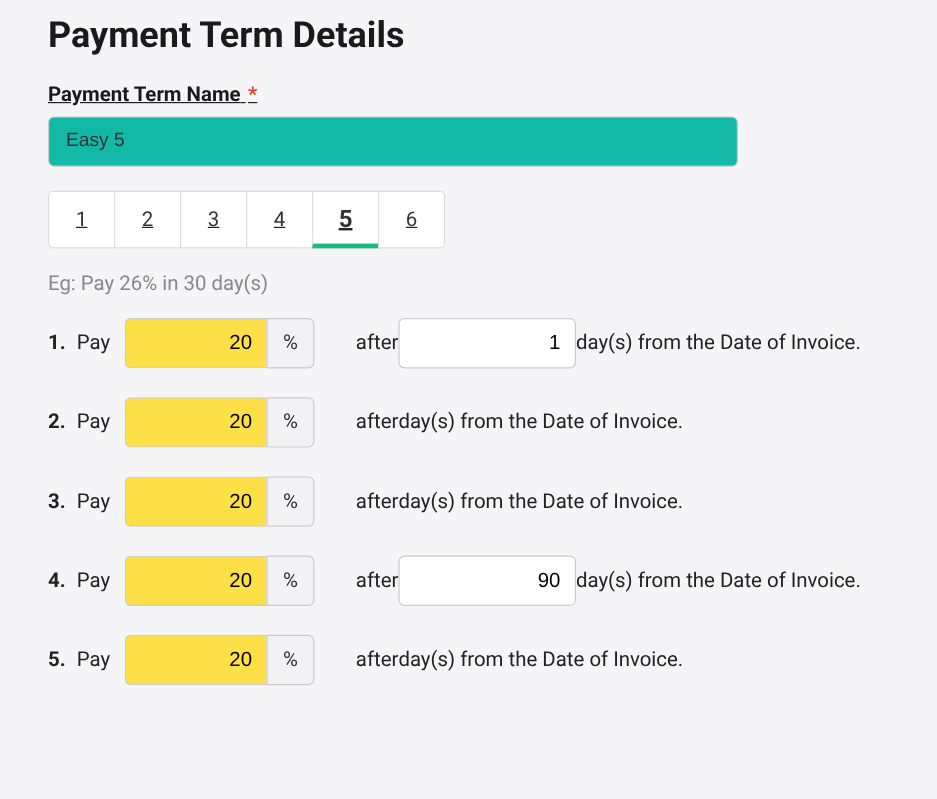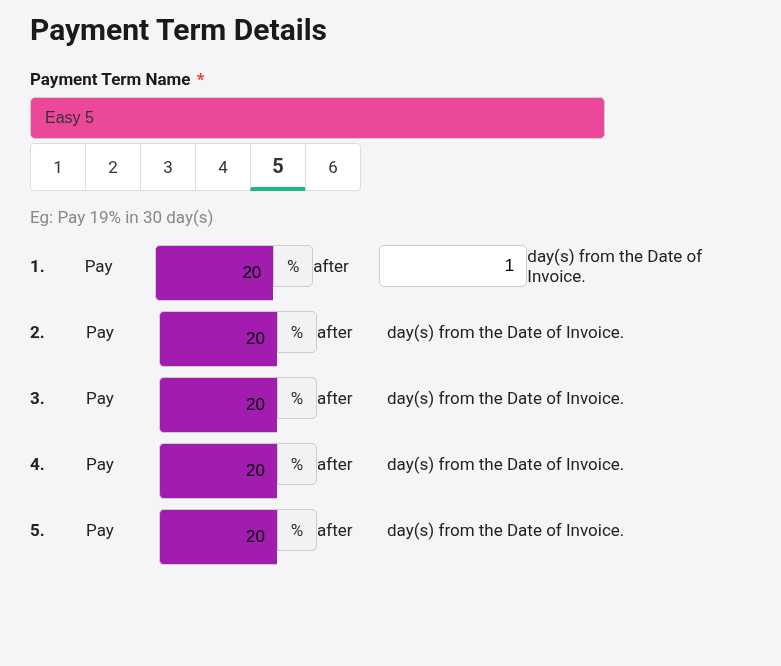--- a/index.html
+++ b/index.html
@@ -7,30 +7,31 @@
     margin: 0;
     padding: 0;
     font-family: -apple-system, BlinkMacSystemFont, "Segoe UI", Roboto, "Helvetica Neue", Arial, sans-serif;
     background: #f5f5f7;
     color: #222;
     width: 781px;
     height: 666px;
     overflow: hidden;
   }
   .container {
-    padding: 12px 30px 20px 30px;
+    padding: 12px 30px 20px 40px;
   }
   h1 {
     font-size: 30px;
     font-weight: 700;
     margin: 0 0 22px 0;
     color: #1a1a1a;
   }
   .field-group {
-    margin-bottom: 4px;
+    margin-bottom: 20px;
+    text-decoration: underline;
   }
   .field-label {
     font-size: 17px;
     font-weight: 700;
     color: #1a1a1a;
     margin-bottom: 8px;
     display: block;
   }
   .required {
     color: #e43b2c;
@@ -38,21 +39,21 @@
     margin-left: 2px;
   }
   .text-input {
     width: 575px;
     height: 42px;
     border: 1px solid #ccc;
     border-radius: 5px;
     padding: 0 14px;
     font-size: 16px;
     color: #333;
-    background: #ec4899;
+    background: #14b8a6;
   }
   .installment-tabs {
     display: flex;
     gap: 0;
   }
   .tab {
     width: 56px;
     height: 48px;
     border: 1px solid #ddd;
     background: #fff;
@@ -83,53 +84,51 @@
     margin-bottom: 24px;
     font-size: 17px;
     color: #222;
   }
   .row-num {
     font-weight: 700;
     width: 24px;
   }
   .row-pay {
     width: 40px;
-    margin-left: 32px;
   }
   .percent-group {
     display: flex;
     align-items: stretch;
     height: 42px;
   }
   .percent-input {
     width: 118px;
-    height: 56px;
+    height: 42px;
     border: 1px solid #ccc;
     border-right: none;
     border-radius: 5px 0 0 5px;
     padding: 0 12px;
     font-size: 17px;
     text-align: right;
-    background: #a21caf;
-    margin-left: 33px;
+    background: #fde047;
   }
   .percent-addon {
     width: 40px;
     border: 1px solid #ccc;
     border-radius: 0 5px 5px 0;
     background: #f2f2f4;
     display: flex;
     align-items: center;
     justify-content: center;
     font-size: 17px;
     color: #333;
   }
   .after-text {
     width: 70px;
-    text-align: left;
+    text-align: right;
   }
   .days-input {
     width: 148px;
     height: 42px;
     border: 1px solid #ccc;
     border-radius: 5px;
     padding: 0 12px;
     font-size: 17px;
     text-align: right;
     background: #fff;
@@ -157,21 +156,21 @@
     <div class="installment-tabs" id="tabs">
         <div class="tab">1</div>
         <div class="tab">2</div>
         <div class="tab">3</div>
         <div class="tab">4</div>
         <div class="tab selected">5</div>
         <div class="tab">6</div>
       </div>
   </div>
 
-  <div class="example-text">Eg: Pay 19% in 30 day(s)</div>
+  <div class="example-text">Eg: Pay 26% in 30 day(s)</div>
 
   <div id="rows">
       <div class="row">
         <span class="row-num">1.</span>
         <span class="row-pay">Pay</span>
         <div class="percent-group">
           <input type="text" class="percent-input" value="20" style="">
           <div class="percent-addon">%</div>
         </div>
         <span class="after-text">after</span>
@@ -199,20 +198,21 @@
         <span class="suffix-text">day(s) from the Date of Invoice.</span>
       </div>
       <div class="row">
         <span class="row-num">4.</span>
         <span class="row-pay">Pay</span>
         <div class="percent-group">
           <input type="text" class="percent-input" value="20" style="">
           <div class="percent-addon">%</div>
         </div>
         <span class="after-text">after</span>
+        <input type="text" class="days-input" value="90" style="">
         <span class="suffix-text">day(s) from the Date of Invoice.</span>
       </div>
       <div class="row">
         <span class="row-num">5.</span>
         <span class="row-pay">Pay</span>
         <div class="percent-group">
           <input type="text" class="percent-input" value="20" style="">
           <div class="percent-addon">%</div>
         </div>
         <span class="after-text">after</span>

